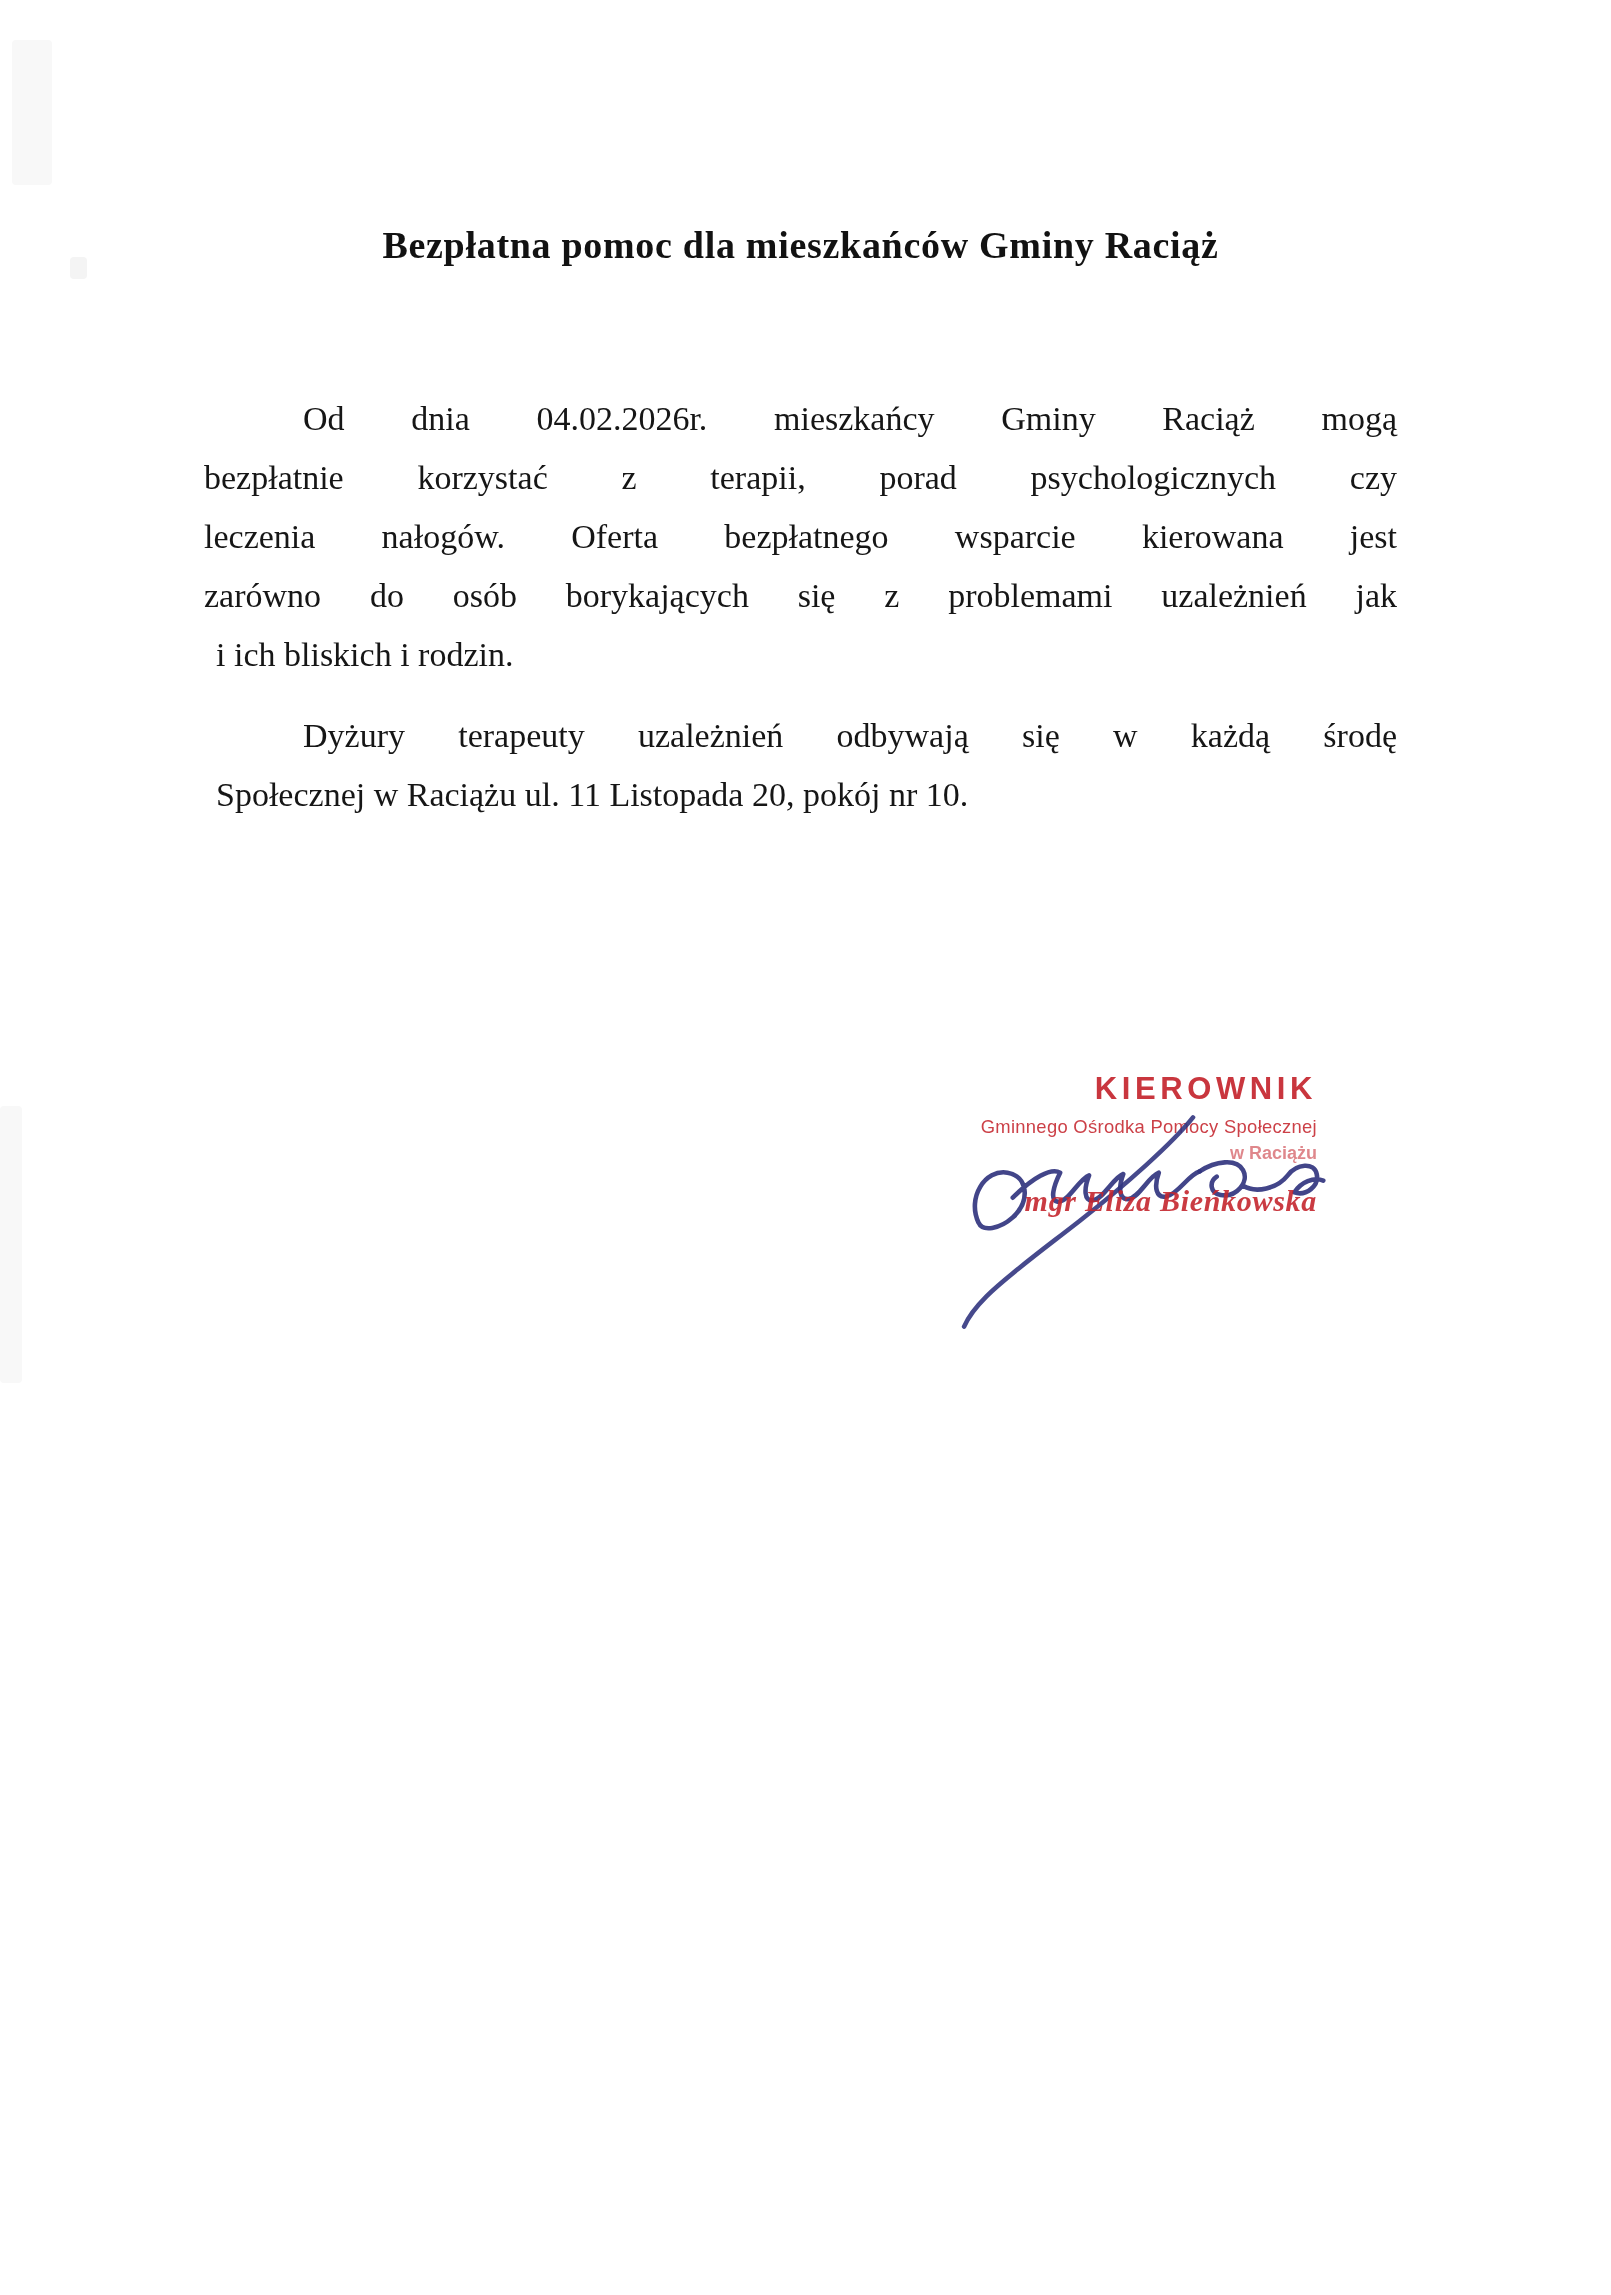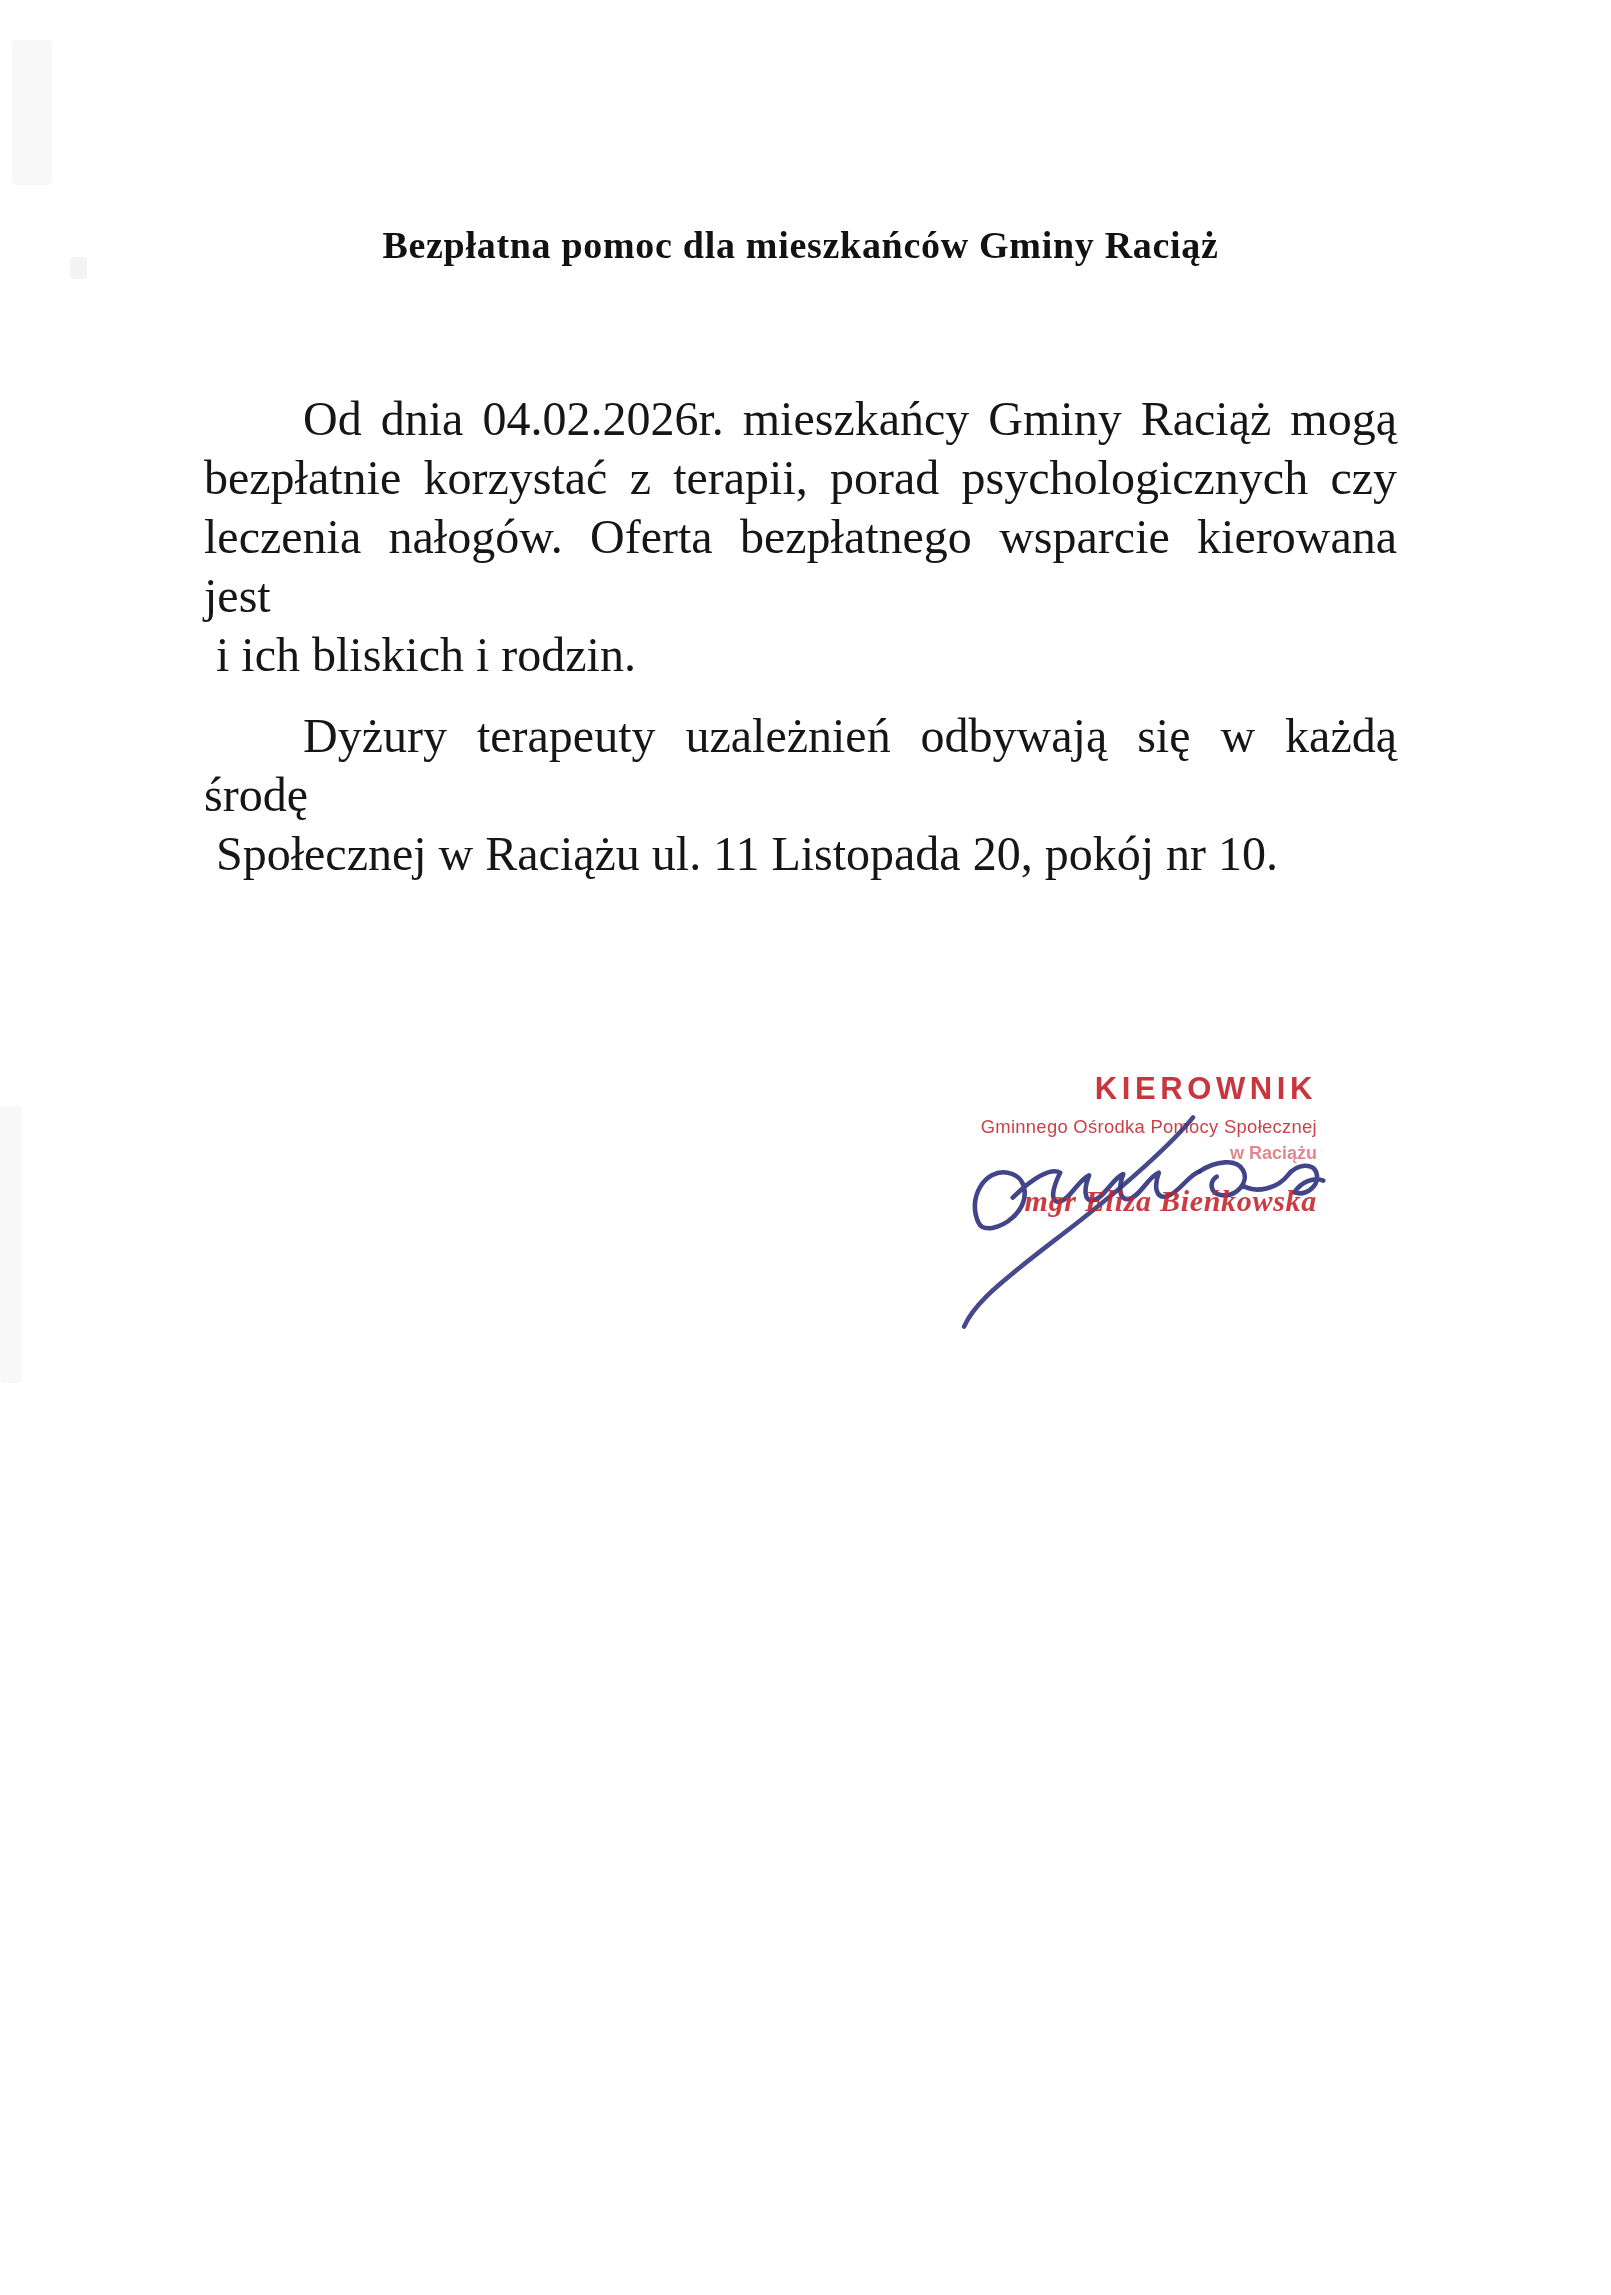--- a/index.html
+++ b/index.html
@@ -26,21 +26,21 @@
   .title {
     margin: 0 0 122px 0;
     text-align: center;
     font-size: 38px;
     font-weight: bold;
     letter-spacing: 0.7px;
     color: #121212;
   }
   .para {
     margin: 0 0 22.4px 0;
-    font-size: 48px;
+    font-size: 34px;
     color: #161616;
   }
   .para:last-child { margin-bottom: 0; }
   .line {
     line-height: 59px;
     text-align: justify;
     text-align-last: justify;
     white-space: normal;
   }
   .line.first { text-indent: 99px; }
@@ -112,20 +112,21 @@
   <div class="scan-smudge smudge-3"></div>
 
   <div class="content">
 
     <h1 class="title">Bezpłatna pomoc dla mieszkańców Gminy Raciąż</h1>
 
     <div class="para">
       <div class="line first">Od dnia 04.02.2026r. mieszkańcy Gminy Raciąż mogą</div>
       <div class="line">bezpłatnie korzystać z terapii, porad psychologicznych czy</div>
       <div class="line">leczenia nałogów. Oferta bezpłatnego wsparcie kierowana jest</div>
+      <div class="line">zarówno do osób borykających się z problemami uzależnień jak</div>
       <div class="line last">i ich bliskich i rodzin.</div>
     </div>
 
     <div class="para">
       <div class="line first">Dyżury terapeuty uzależnień odbywają się w każdą środę</div>
       <div class="line last">Społecznej w Raciążu ul. 11 Listopada 20, pokój nr 10.</div>
     </div>
 
 
   </div>

